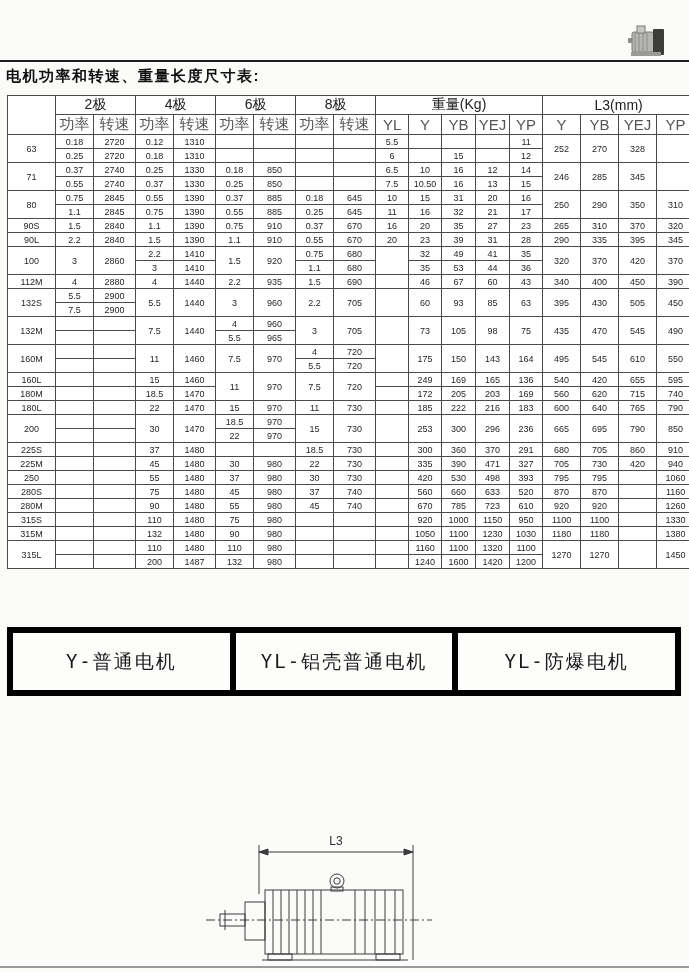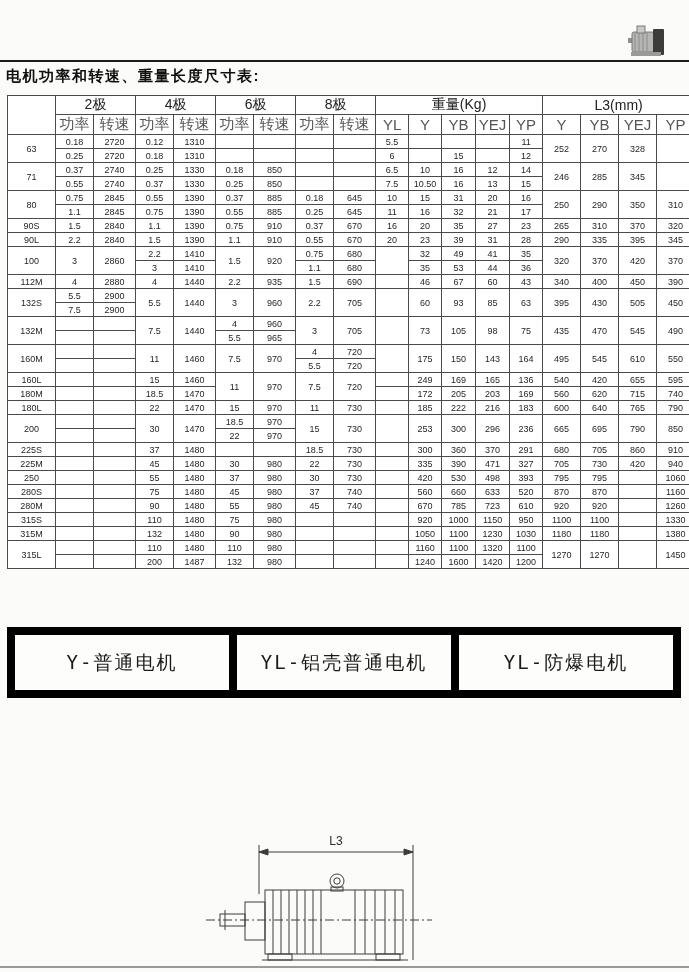--- a/index.html
+++ b/index.html
@@ -27,21 +27,21 @@
     font-size:9px; height:14px; padding:0 1px; color:#1f1f1f;
     overflow:hidden; white-space:nowrap;
   }
   table.spec td.h  { font-size:14px; height:16px; color:#222; }
   table.spec td.h2 { font-size:15px;  height:15px; color:#555; }
 
   
   .legend-wrap { position:absolute; top:627px; left:7px; }
   table.legend { border-collapse:collapse; table-layout:fixed; width:674px; background:#fdfdfc; }
   table.legend td {
-    border:8px solid #000000; height:63px; text-align:center; vertical-align:middle;
+    border:6px solid #000000; height:63px; text-align:center; vertical-align:middle;
     font-family:"DejaVu Sans Mono","Liberation Mono",monospace;
     font-size:19px; letter-spacing:2px; color:#1a1a1a;
   }
 
   
   .drawing { position:absolute; top:832px; left:168px; width:340px; height:140px; }
 
   .bottomrule { position:absolute; top:966px; left:0; width:689px; height:2px; background:#9a9a9a; }
 </style>
 </head>

